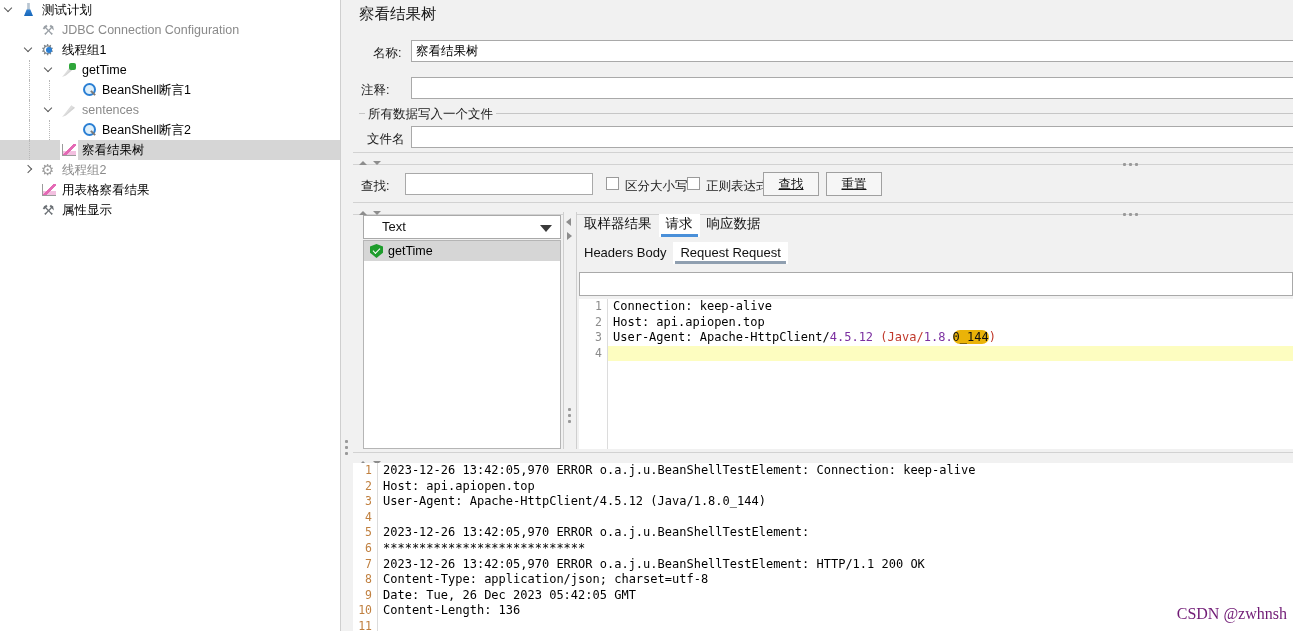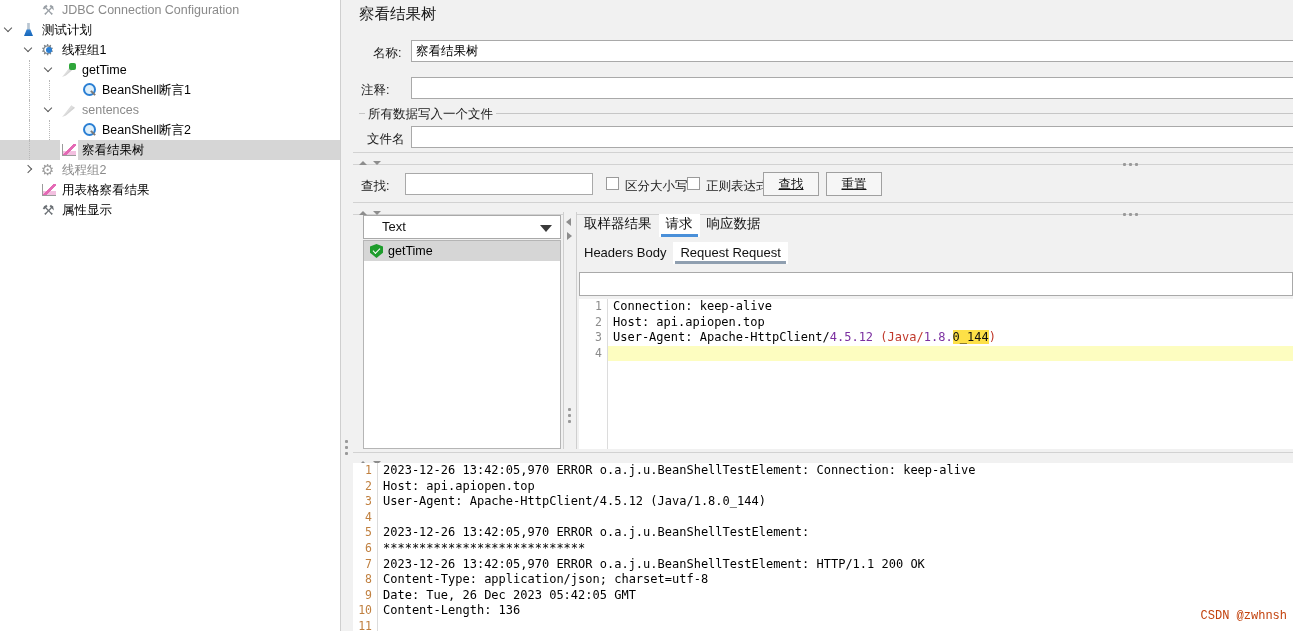--- a/index.html
+++ b/index.html
@@ -273,39 +273,39 @@
   .gutter div { height: 15.6px; line-height: 15.6px; padding-right: 5px; }
   .gutter.orange div { color: #c08040; }
   .codelines {
     position: absolute; top: 0; bottom: 0; right: 0;
     white-space: pre;
   }
   .codelines div { height: 15.6px; line-height: 15.6px; padding-left: 5px; }
   .codelines div.hl { background: #fdfdc0; }
   .tok-purple { color: #7b2fa0; }
   .tok-red { color: #c0392b; }
-  .tok-pinkbg { background: #fde047; color: #111; }
+  .tok-pinkbg { background: #eab308; color: #111; border-radius: 7px; }
   .vsep {
     position: absolute; top: 0; bottom: 0; width: 1px; background: #dcdcdc;
   }
 
   .watermark {
     position: absolute; right: 6px; bottom: 8px;
-    font-size: 12px; color: #c2410c;
-    font-family: Liberation Mono, monospace;
+    font-size: 16px; color: #701a75;
+    font-family: Liberation Serif, serif;
   }
 </style>
 </head>
 <body>
 
 <div id="app">
 
   <div id="tree-panel">
+      <div class="tree-row"><span class="chev down"></span><span class="ico ic-plan"></span><span class="lbl">测试计划</span></div>
       <div class="tree-row"><span class="tw"></span><span class="chev none"></span><span class="ico ic-tool"></span><span class="lbl dim">JDBC Connection Configuration</span></div>
-      <div class="tree-row"><span class="chev down"></span><span class="ico ic-plan"></span><span class="lbl">测试计划</span></div>
       <div class="tree-row"><span class="tw"></span><span class="chev down"></span><span class="ico ic-gear active"></span><span class="lbl">线程组1</span></div>
       <div class="tree-row"><span class="tw"></span><span class="tw"><span class="guide" style="left:9px;"></span></span><span class="chev down"></span><span class="ico ic-pin green"></span><span class="lbl">getTime</span></div>
       <div class="tree-row"><span class="tw"></span><span class="tw"><span class="guide" style="left:9px;"></span></span><span class="tw"><span class="guide" style="left:9px;"></span></span><span class="chev none"></span><span class="ico ic-mag"></span><span class="lbl">BeanShell断言1</span></div>
       <div class="tree-row"><span class="tw"></span><span class="tw"><span class="guide" style="left:9px;"></span></span><span class="chev down"></span><span class="ico ic-pin"></span><span class="lbl dim">sentences</span></div>
       <div class="tree-row"><span class="tw"></span><span class="tw"><span class="guide" style="left:9px;"></span></span><span class="tw"><span class="guide" style="left:9px;"></span></span><span class="chev none"></span><span class="ico ic-mag"></span><span class="lbl">BeanShell断言2</span></div>
       <div class="tree-row selected"><span class="tw"></span><span class="tw"><span class="guide" style="left:9px;"></span></span><span class="chev none"></span><span class="ico ic-chart"></span><span class="lbl">察看结果树</span></div>
       <div class="tree-row"><span class="tw"></span><span class="chev right"></span><span class="ico ic-gear"></span><span class="lbl dim">线程组2</span></div>
       <div class="tree-row"><span class="tw"></span><span class="chev none"></span><span class="ico ic-chart"></span><span class="lbl">用表格察看结果</span></div>
       <div class="tree-row"><span class="tw"></span><span class="chev none"></span><span class="ico ic-tool2"></span><span class="lbl">属性显示</span></div>
     </div>

